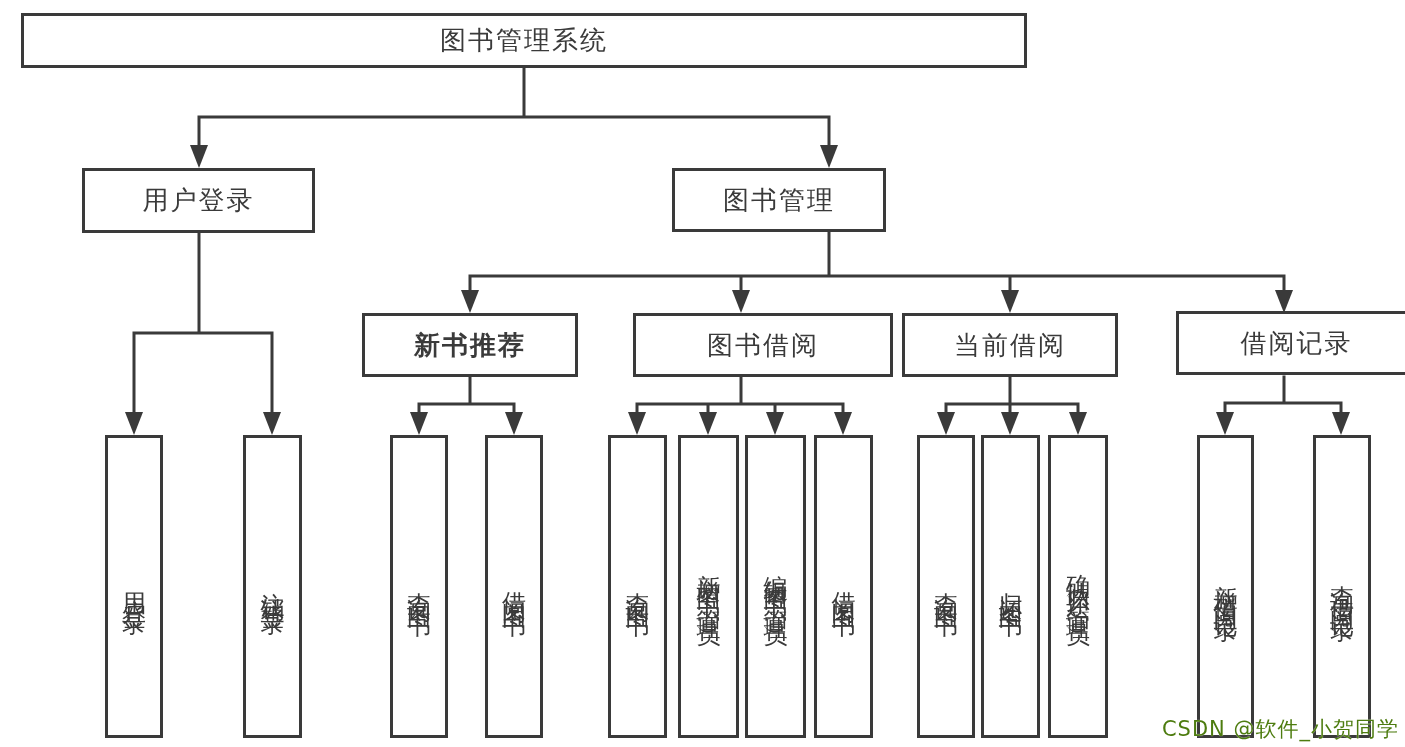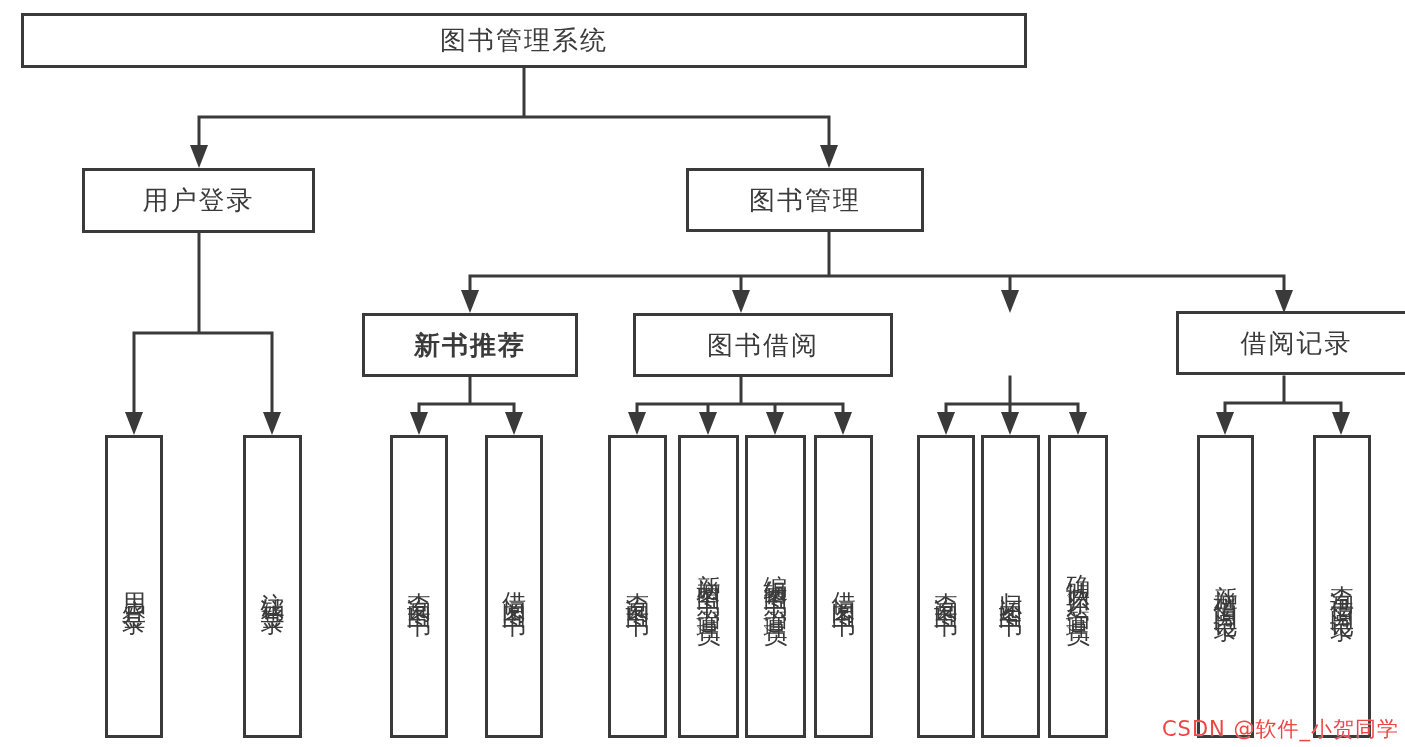--- a/index.html
+++ b/index.html
@@ -50,21 +50,21 @@
     text-orientation: mixed;
     letter-spacing: 7px;
     line-height: 1;
     max-height: 290px;
   }
   .watermark {
     position: absolute;
     right: 6px;
     bottom: 4px;
     font-size: 21px;
-    color: #ef4444;
+    color: #4d7c0f;
     letter-spacing: 1px;
     text-shadow: 0 0 1px #ffffff;
     white-space: nowrap;
   }
 </style>
 </head>
 <body>
 
 <div id="canvas">
 
@@ -108,29 +108,32 @@
     </g>
   </svg>
 
   <div class="box" style="left:21px; top:13px; width:1006px; height:55px;">
     <span>图书管理系统</span>
   </div>
 
   <div class="box" style="left:82px; top:168px; width:233px; height:65px;">
     <span>用户登录</span>
   </div>
-  <div class="box" style="left:686px; top:168px; width:238px; height:64px;">
+  <div class="box" style="left:672px; top:168px; width:214px; height:64px;">
     <span>图书管理</span>
   </div>
 
   <div class="box" style="left:362px; top:313px; width:216px; height:64px;font-weight:bold;">
     <span>新书推荐</span>
   </div>
   <div class="box" style="left:633px; top:313px; width:260px; height:64px;">
     <span>图书借阅</span>
+  </div>
+  <div class="box" style="left:902px; top:313px; width:216px; height:64px;">
+    <span>当前借阅</span>
   </div>
   <div class="box" style="left:1176px; top:311px; width:241px; height:64px;">
     <span>借阅记录</span>
   </div>
 
   <div class="vbox" style="left:105px; width:58px;">
     <span>用户登录</span>
   </div>
   <div class="vbox" style="left:243px; width:59px;">
     <span>注销登录</span>

